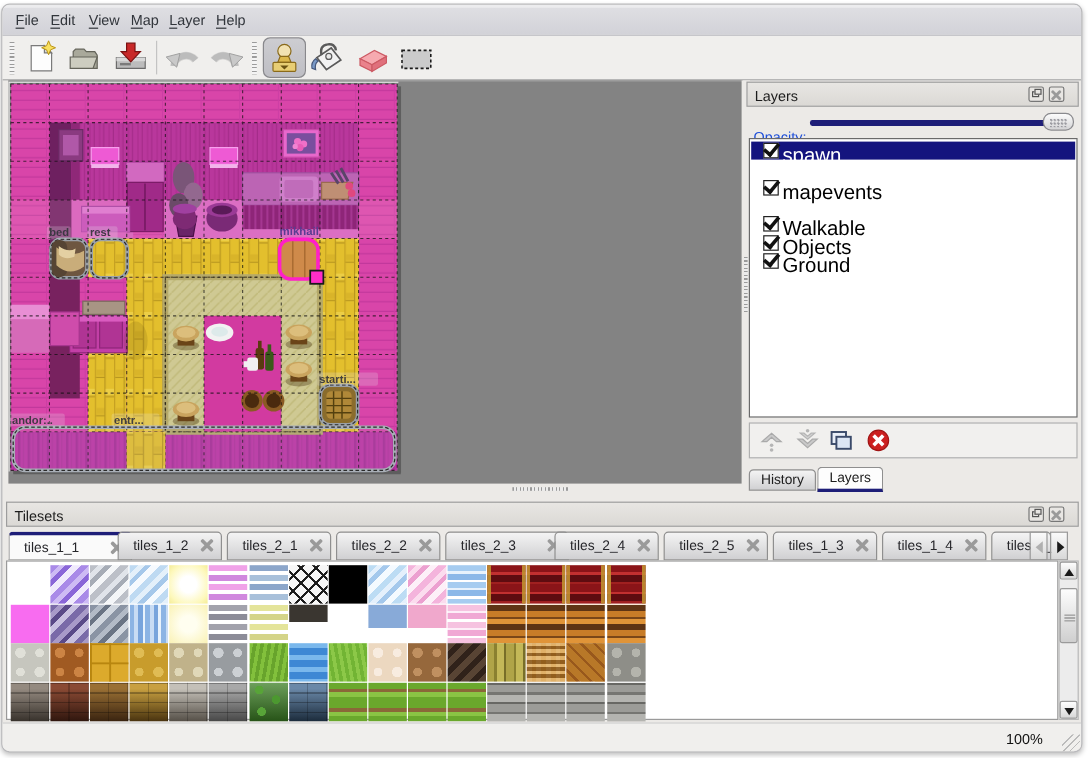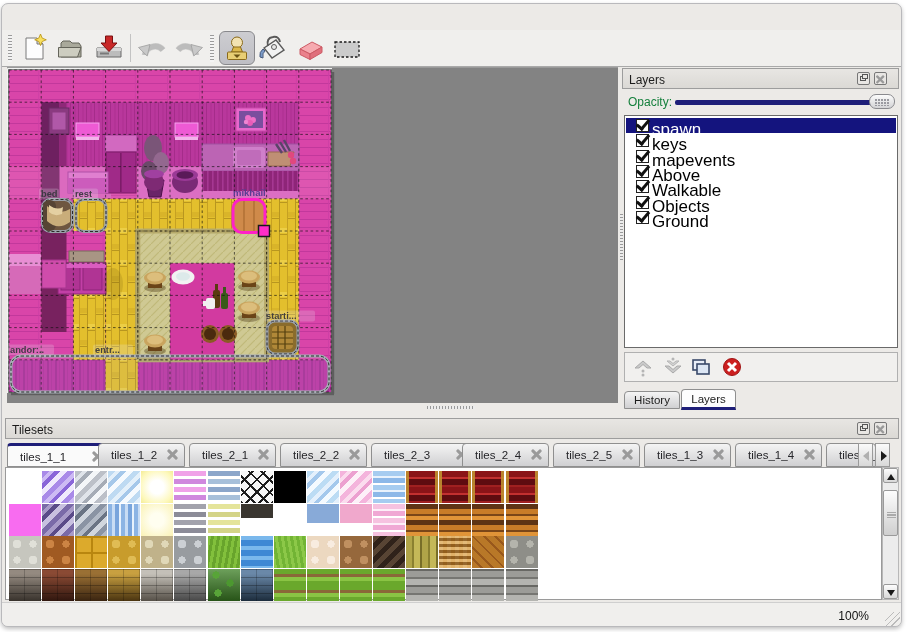--- a/index.html
+++ b/index.html
@@ -33,20 +33,28 @@
 .ttab .x{position:absolute;right:7px;top:5px;width:11px;height:11px;}
 .x:before,.x:after{content:"";position:absolute;left:5px;top:-1px;width:3px;height:13px;background:#9a9a9a;border-radius:1px;}
 .x:before{transform:rotate(45deg);} .x:after{transform:rotate(-45deg);}
 
 .sbtn{position:absolute;width:15px;height:15px;background:linear-gradient(#fdfdfd,#d8d8d8);border:1px solid #9a9a9a;border-radius:2px;}
 .arr{width:0;height:0;position:absolute;}
 #statusbar{left:0;top:598px;width:100%;height:26px;background:#f0efed;border-top:1px solid #cfcfcf;}
 .cell{position:absolute;width:32px;height:32px;}
 </style></head><body>
 <div id="win">
+<div id="menubar" class="abs">
+ <span class="mi" style="left:11px"><u>F</u>ile</span>
+ <span class="mi" style="left:40px"><u>E</u>dit</span>
+ <span class="mi" style="left:72px"><u>V</u>iew</span>
+ <span class="mi" style="left:107px"><u>M</u>ap</span>
+ <span class="mi" style="left:139px"><u>L</u>ayer</span>
+ <span class="mi" style="left:178px"><u>H</u>elp</span>
+</div>
 <div id="toolbar" class="abs">
  <div class="grip" style="left:6px"></div>
  <div class="grip" style="left:208px"></div>
  <div class="tsep" style="left:128px"></div>
  <div id="stampbtn"></div>
  <svg class="abs" style="left:0;top:0" width="370" height="36" viewBox="0 0 370 36">
 
   <g>
           <path d="M24 8 h11 l6 6 v15 h-17 z" fill="#fdfdfd" stroke="#7a7a7a"></path>
      <path d="M35 8 l6 6 h-6 z" fill="#d8d8d8" stroke="#7a7a7a"></path>
@@ -279,42 +287,34 @@
  <span class="ptext">Layers</span>
  <div class="pbtn" style="right:28px">
         <div style="position:absolute;left:2px;top:3px;width:6px;height:5px;border:1px solid #555"></div>
         <div style="position:absolute;left:4px;top:1px;width:6px;height:5px;border:1px solid #555;background:#e8e6e3"></div>
       </div>
  <div class="pbtn" style="right:11px">
         <div class="x" style="position:absolute;left:0px;top:2px;transform:scale(.8)"></div>
       </div>
 </div>
 <div class="abs" style="left:620px;top:88px;width:277px;height:22px;">
- <span style="position:absolute;left:6px;top:3px;font-size:12px;color:#15803d">Opacity:</span>
+ <span style="position:absolute;left:6px;top:15px;font-size:12px;color:#1d4ed8">Opacity:</span>
  <div style="position:absolute;left:53px;top:8px;right:6px;height:5px;background:#1e1e78;border-radius:2px;"></div>
  <div style="position:absolute;right:4px;top:2px;width:26px;height:15px;background:linear-gradient(#fcfcfc,#d4d4d6);border:1px solid #8a8a8e;border-radius:7px;">
         <div style="position:absolute;left:5px;top:4px;width:15px;height:7px;background-image:radial-gradient(circle 1px at 1px 1px,#9a9aa0 90%,transparent);background-size:3px 3px;"></div>
       </div>
 </div>
 <div id="layerlist" class="abs" style="left:622px;top:111px;width:274px;height:233px;background:#fff;border:1px solid #6a6a6a;">
  <div class="listrow" style="top:2px;background:#14147e;">
         <div class="cb"></div>
         <span class="ltext" style="color:#fff">spawn</span>
       </div>
- <div class="listrow" style="top:17.3px">
-        <div class="cb"></div>
-        <span class="ltext">keys</span>
-      </div>
  <div class="listrow" style="top:32.6px">
         <div class="cb"></div>
         <span class="ltext">mapevents</span>
-      </div>
- <div class="listrow" style="top:47.9px">
-        <div class="cb"></div>
-        <span class="ltext">Above</span>
       </div>
  <div class="listrow" style="top:63.2px">
         <div class="cb"></div>
         <span class="ltext">Walkable</span>
       </div>
  <div class="listrow" style="top:78.5px">
         <div class="cb"></div>
         <span class="ltext">Objects</span>
       </div>
  <div class="listrow" style="top:93.8px">

